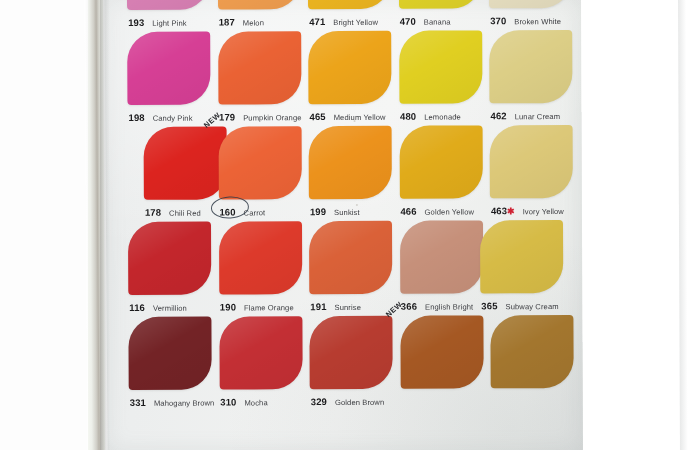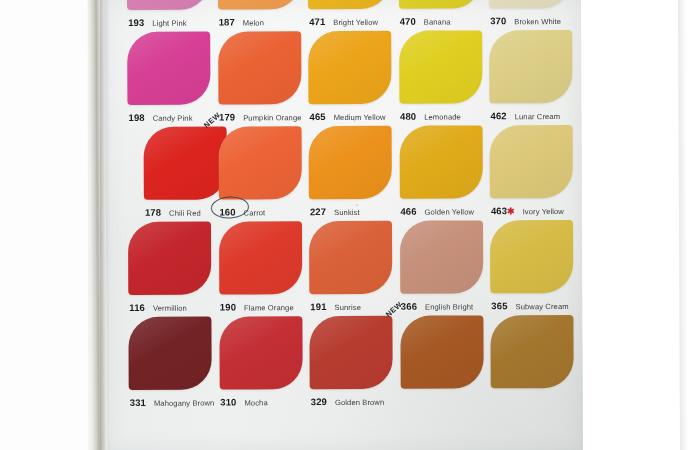--- a/index.html
+++ b/index.html
@@ -274,21 +274,21 @@
             <div class="chip" title="Carrot" style="background: rgb(236, 99, 54);">
               <div class="chip-gloss"></div>
             </div>
             <span class="new-flag" style="left: -16px; top: -11px;">NEW</span>
             <div class="caption"><span class="code">160</span><span class="cname">Carrot</span><span class="ring"></span></div>
           </div>
           <div class="cell" style="left: 181px;">
             <div class="chip" title="Sunkist" style="background: rgb(236, 146, 28);">
               <div class="chip-gloss"></div>
             </div>
-            <div class="caption"><span class="code">227</span><span class="cname">Sunkist</span></div>
+            <div class="caption"><span class="code">199</span><span class="cname">Sunkist</span></div>
           </div>
           <div class="cell" style="left: 271.5px;">
             <div class="chip" title="Golden Yellow" style="background: rgb(224, 171, 26);">
               <div class="chip-gloss"></div>
             </div>
             <div class="caption"><span class="code">466</span><span class="cname">Golden Yellow</span></div>
           </div>
           <div class="cell" style="left: 362px;">
             <div class="chip" title="Ivory Yellow" style="background: rgb(220, 200, 120);">
               <div class="chip-gloss"></div>
@@ -314,21 +314,21 @@
               <div class="chip-gloss"></div>
             </div>
             <div class="caption"><span class="code">191</span><span class="cname">Sunrise</span></div>
           </div>
           <div class="cell" style="left: 271.5px;">
             <div class="chip" title="English Briar" style="background: rgb(198, 144, 122);">
               <div class="chip-gloss"></div>
             </div>
             <div class="caption"><span class="code">366</span><span class="cname">English Bright</span></div>
           </div>
-          <div class="cell" style="left: 362px; text-decoration: underline;">
+          <div class="cell" style="left: 352px; text-decoration: underline;">
             <div class="chip" title="Subway Cream" style="background: rgb(214, 187, 70);">
               <div class="chip-gloss"></div>
             </div>
             <div class="caption"><span class="code">365</span><span class="cname">Subway Cream</span></div>
           </div>
         </div>
         <div class="swatch-row">
           <div class="cell" style="left: 0px; padding-left: 44px;">
             <div class="chip" title="Mahogany Brown" style="background: rgb(115, 35, 38);">
               <div class="chip-gloss"></div>

